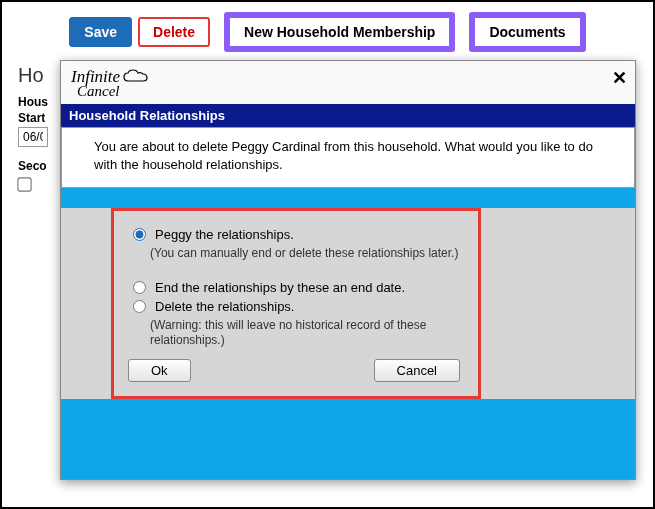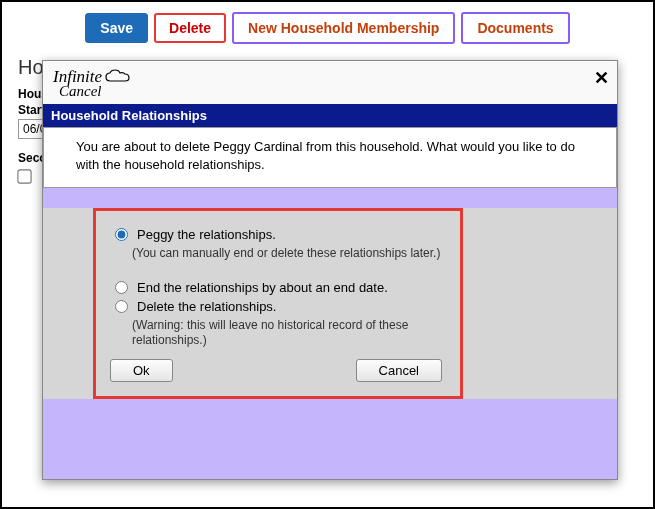--- a/index.html
+++ b/index.html
@@ -34,23 +34,24 @@
       display: inline-block;
       line-height: 1;
     }
     .btn-primary {
       background: #1e6bb8;
       color: #fff;
       border: 1px solid #1e6bb8;
     }
     .btn-plain {
       background: #fff;
-      border: 2px solid #8b5cf6;
-      color: #c2410c;
-      font-weight: bold;
+      border: 6px solid #8b5cf6;
+      color: #000000;
+      font-weight: bold;
+      margin-left: 8px;
     }
     .btn-delete-highlight {
       background: #fff;
       border: 2px solid #e53935;
       color: #cc0000;
       font-weight: bold;
       padding: 6px 13px;
     }
     .page-heading {
       font-size: 20px;
@@ -73,25 +74,25 @@
       width:30px;
       background:#fff;
     }
     .bg-checkbox {
       margin-left:16px;
       transform:scale(1.1);
     }
 
     .dialog {
       position: absolute;
-      left: 40px;
+      left: 58px;
       top: 58px;
       width: 576px;
       height: 420px;
-      background: #c4b5fd;
+      background: #0ea5e9;
       border: 1px solid #888;
       box-shadow: 0 3px 10px rgba(0,0,0,0.4);
     }
     .dialog-header {
       position: relative;
       padding: 6px 10px 4px 10px;
       background: #f9f9f9;
     }
     .logo {
       font-family: "Times New Roman", serif;
@@ -246,21 +247,21 @@
       <div class="option-box">
 
         <div class="option">
           <input type="radio" name="relopt" checked="" style="">
           <span class="opt-label">Peggy the relationships.</span>
         </div>
         <div class="opt-sub">(You can manually end or delete these relationships later.)</div>
 
         <div class="option">
           <input type="radio" name="relopt" style="">
-          <span class="opt-label">End the relationships by about an end date.</span>
+          <span class="opt-label">End the relationships by these an end date.</span>
         </div>
 
         <div class="option">
           <input type="radio" name="relopt" style="">
           <span class="opt-label">Delete the relationships.</span>
         </div>
         <div class="opt-sub" style="margin-bottom:10px;">(Warning: this will leave no historical record of these relationships.)</div>
 
         <div class="dlg-buttons">
           <button class="dlg-btn">Ok</button>

